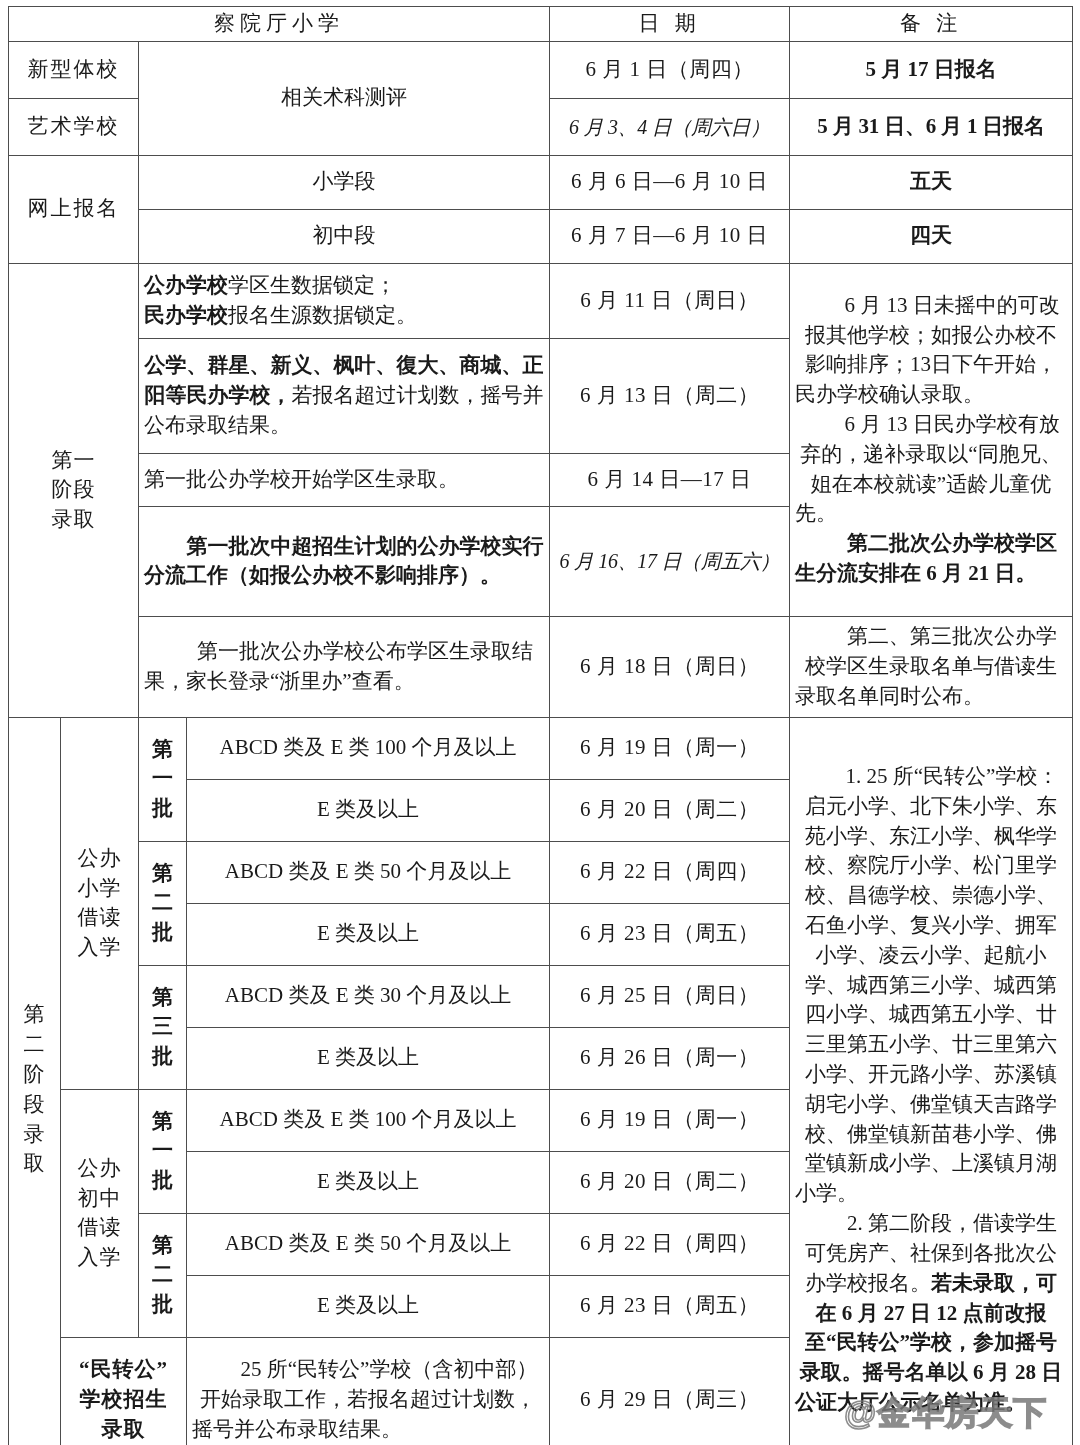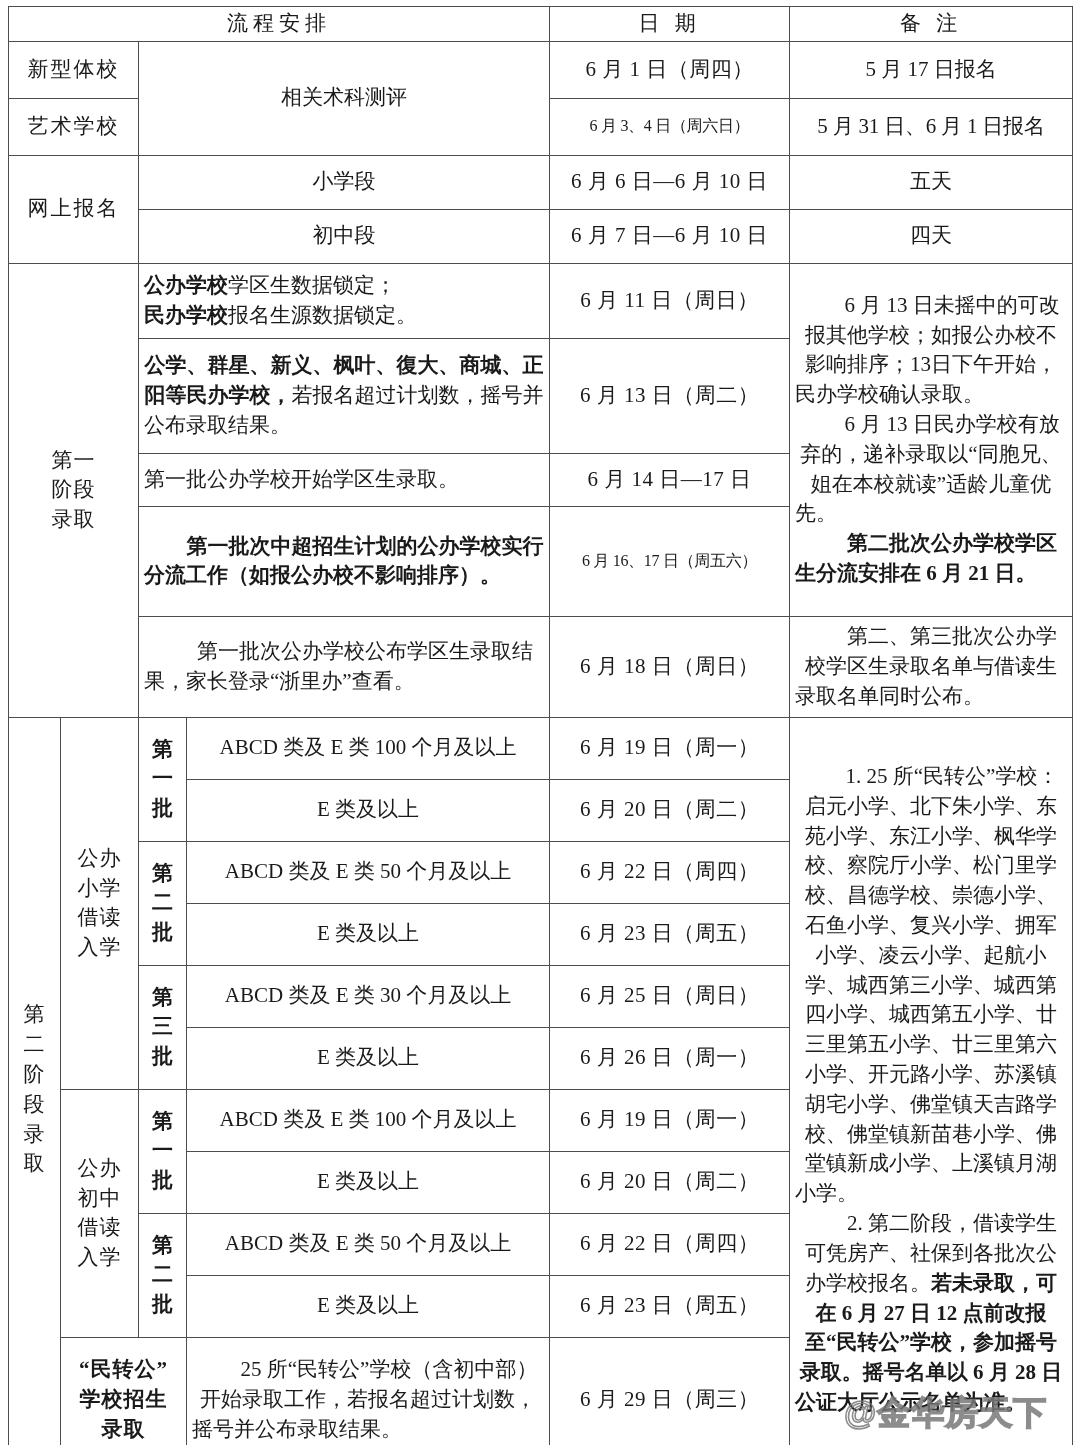--- a/index.html
+++ b/index.html
@@ -100,22 +100,23 @@
     font-weight: 700;
     text-align: center;
   }
   
   .date {
     font-size: 21px;
     letter-spacing: 0.5px;
     white-space: nowrap;
   }
   .date.tight {
-    font-size: 16px;
+    font-size: 20px;
     letter-spacing: -0.3px;
+    font-style: italic;
   }
   
   .remark {
     text-align: justify;
     text-align-last: left;
     font-size: 20.5px;
     line-height: 1.52;
     vertical-align: top;
     padding: 6px 6px;
   }
@@ -123,20 +124,21 @@
     vertical-align: middle;
   }
   .remark p {
     margin: 0;
     text-indent: 2em;
   }
   .remark-center {
     text-align: center;
     text-align-last: center;
     font-size: 21px;
+    font-weight: bold;
   }
   .nowrapcell { white-space: nowrap; font-size: 20px; letter-spacing: -0.2px; }
   
   #watermark {
     position: absolute;
     left: 844px;
     top: 1390px;
     width: 275px;
     height: 46px;
     pointer-events: none;
@@ -163,21 +165,21 @@
       <col style="width:52px">
       <col style="width:78px">
       <col style="width:48px">
       <col style="width:363px">
       <col style="width:240px">
       <col style="width:283px">
     </colgroup>
 
     <tbody>
         <tr>
-      <td class="hdr" colspan="4">流程安排</td>
+      <td class="hdr" colspan="4">察院厅小学</td>
       <td class="hdr">日 期</td>
       <td class="hdr">备 注</td>
     </tr>
 
     <tr>
       <td class="catlabel" colspan="2" style="height:52px">新型体校</td>
       <td class="proc center" colspan="2" rowspan="2">相关术科测评</td>
       <td class="date">6 月 1 日（周四）</td>
       <td class="remark-center">5 月 17 日报名</td>
     </tr>

